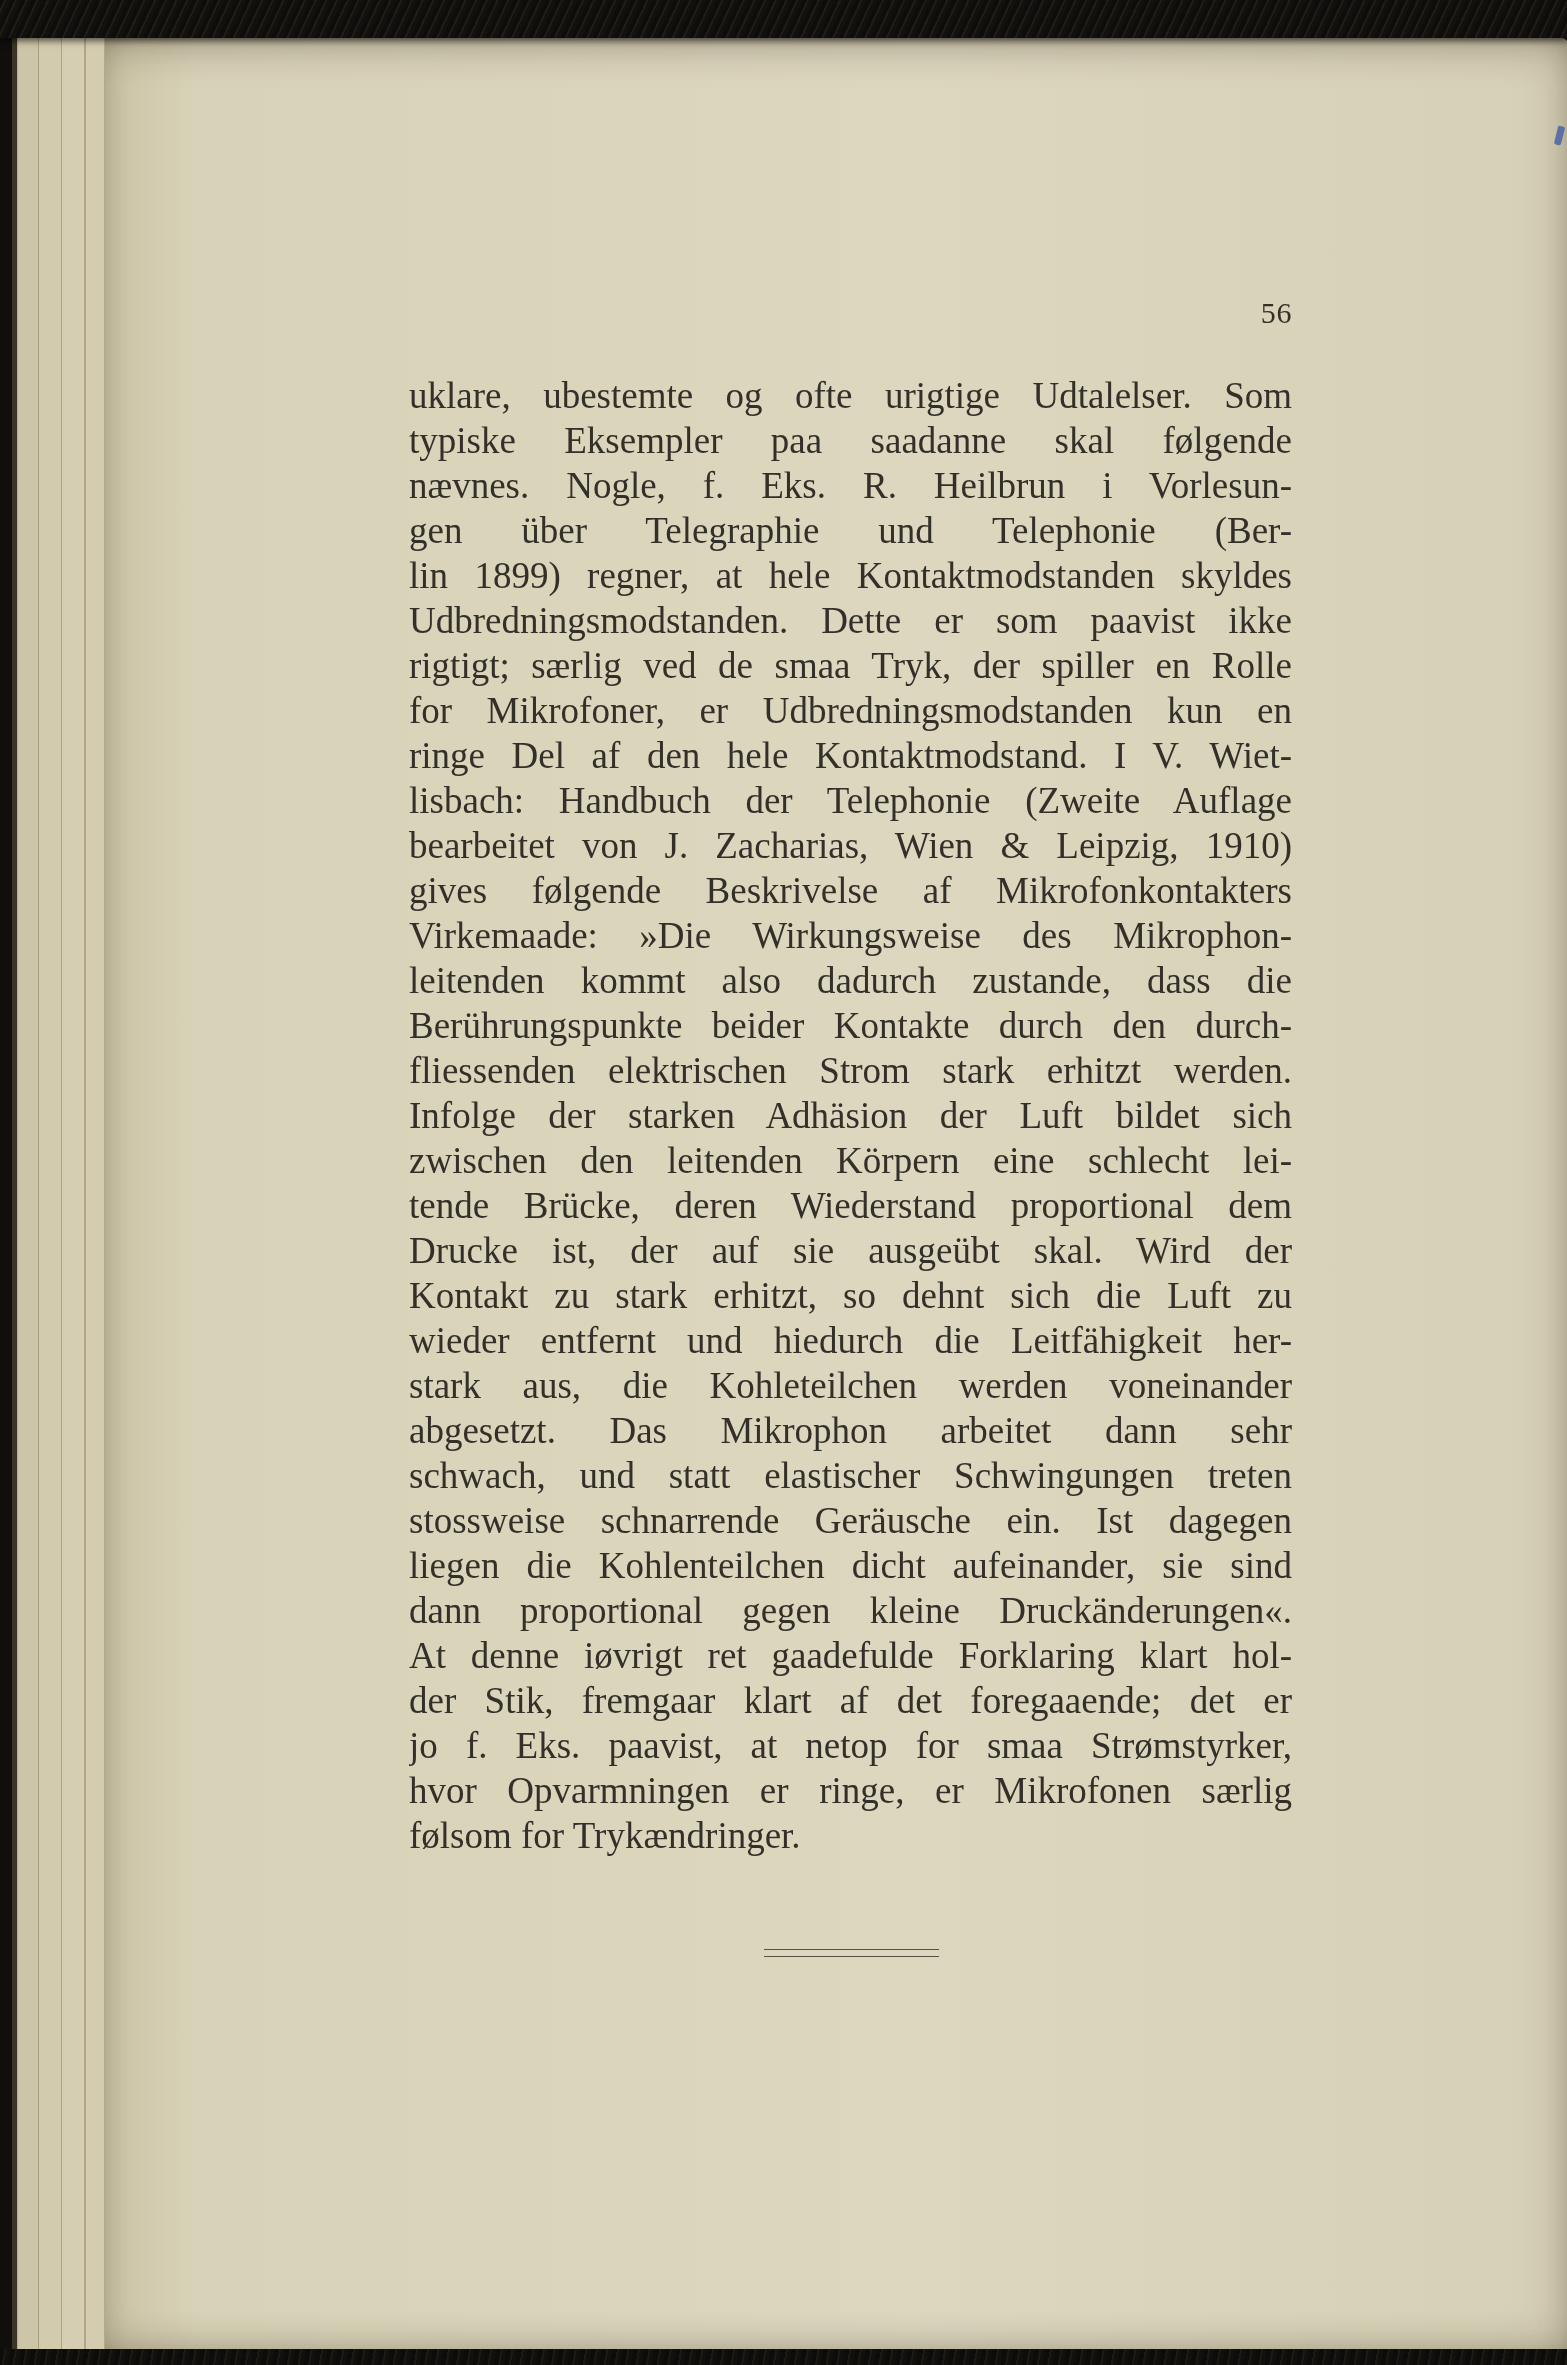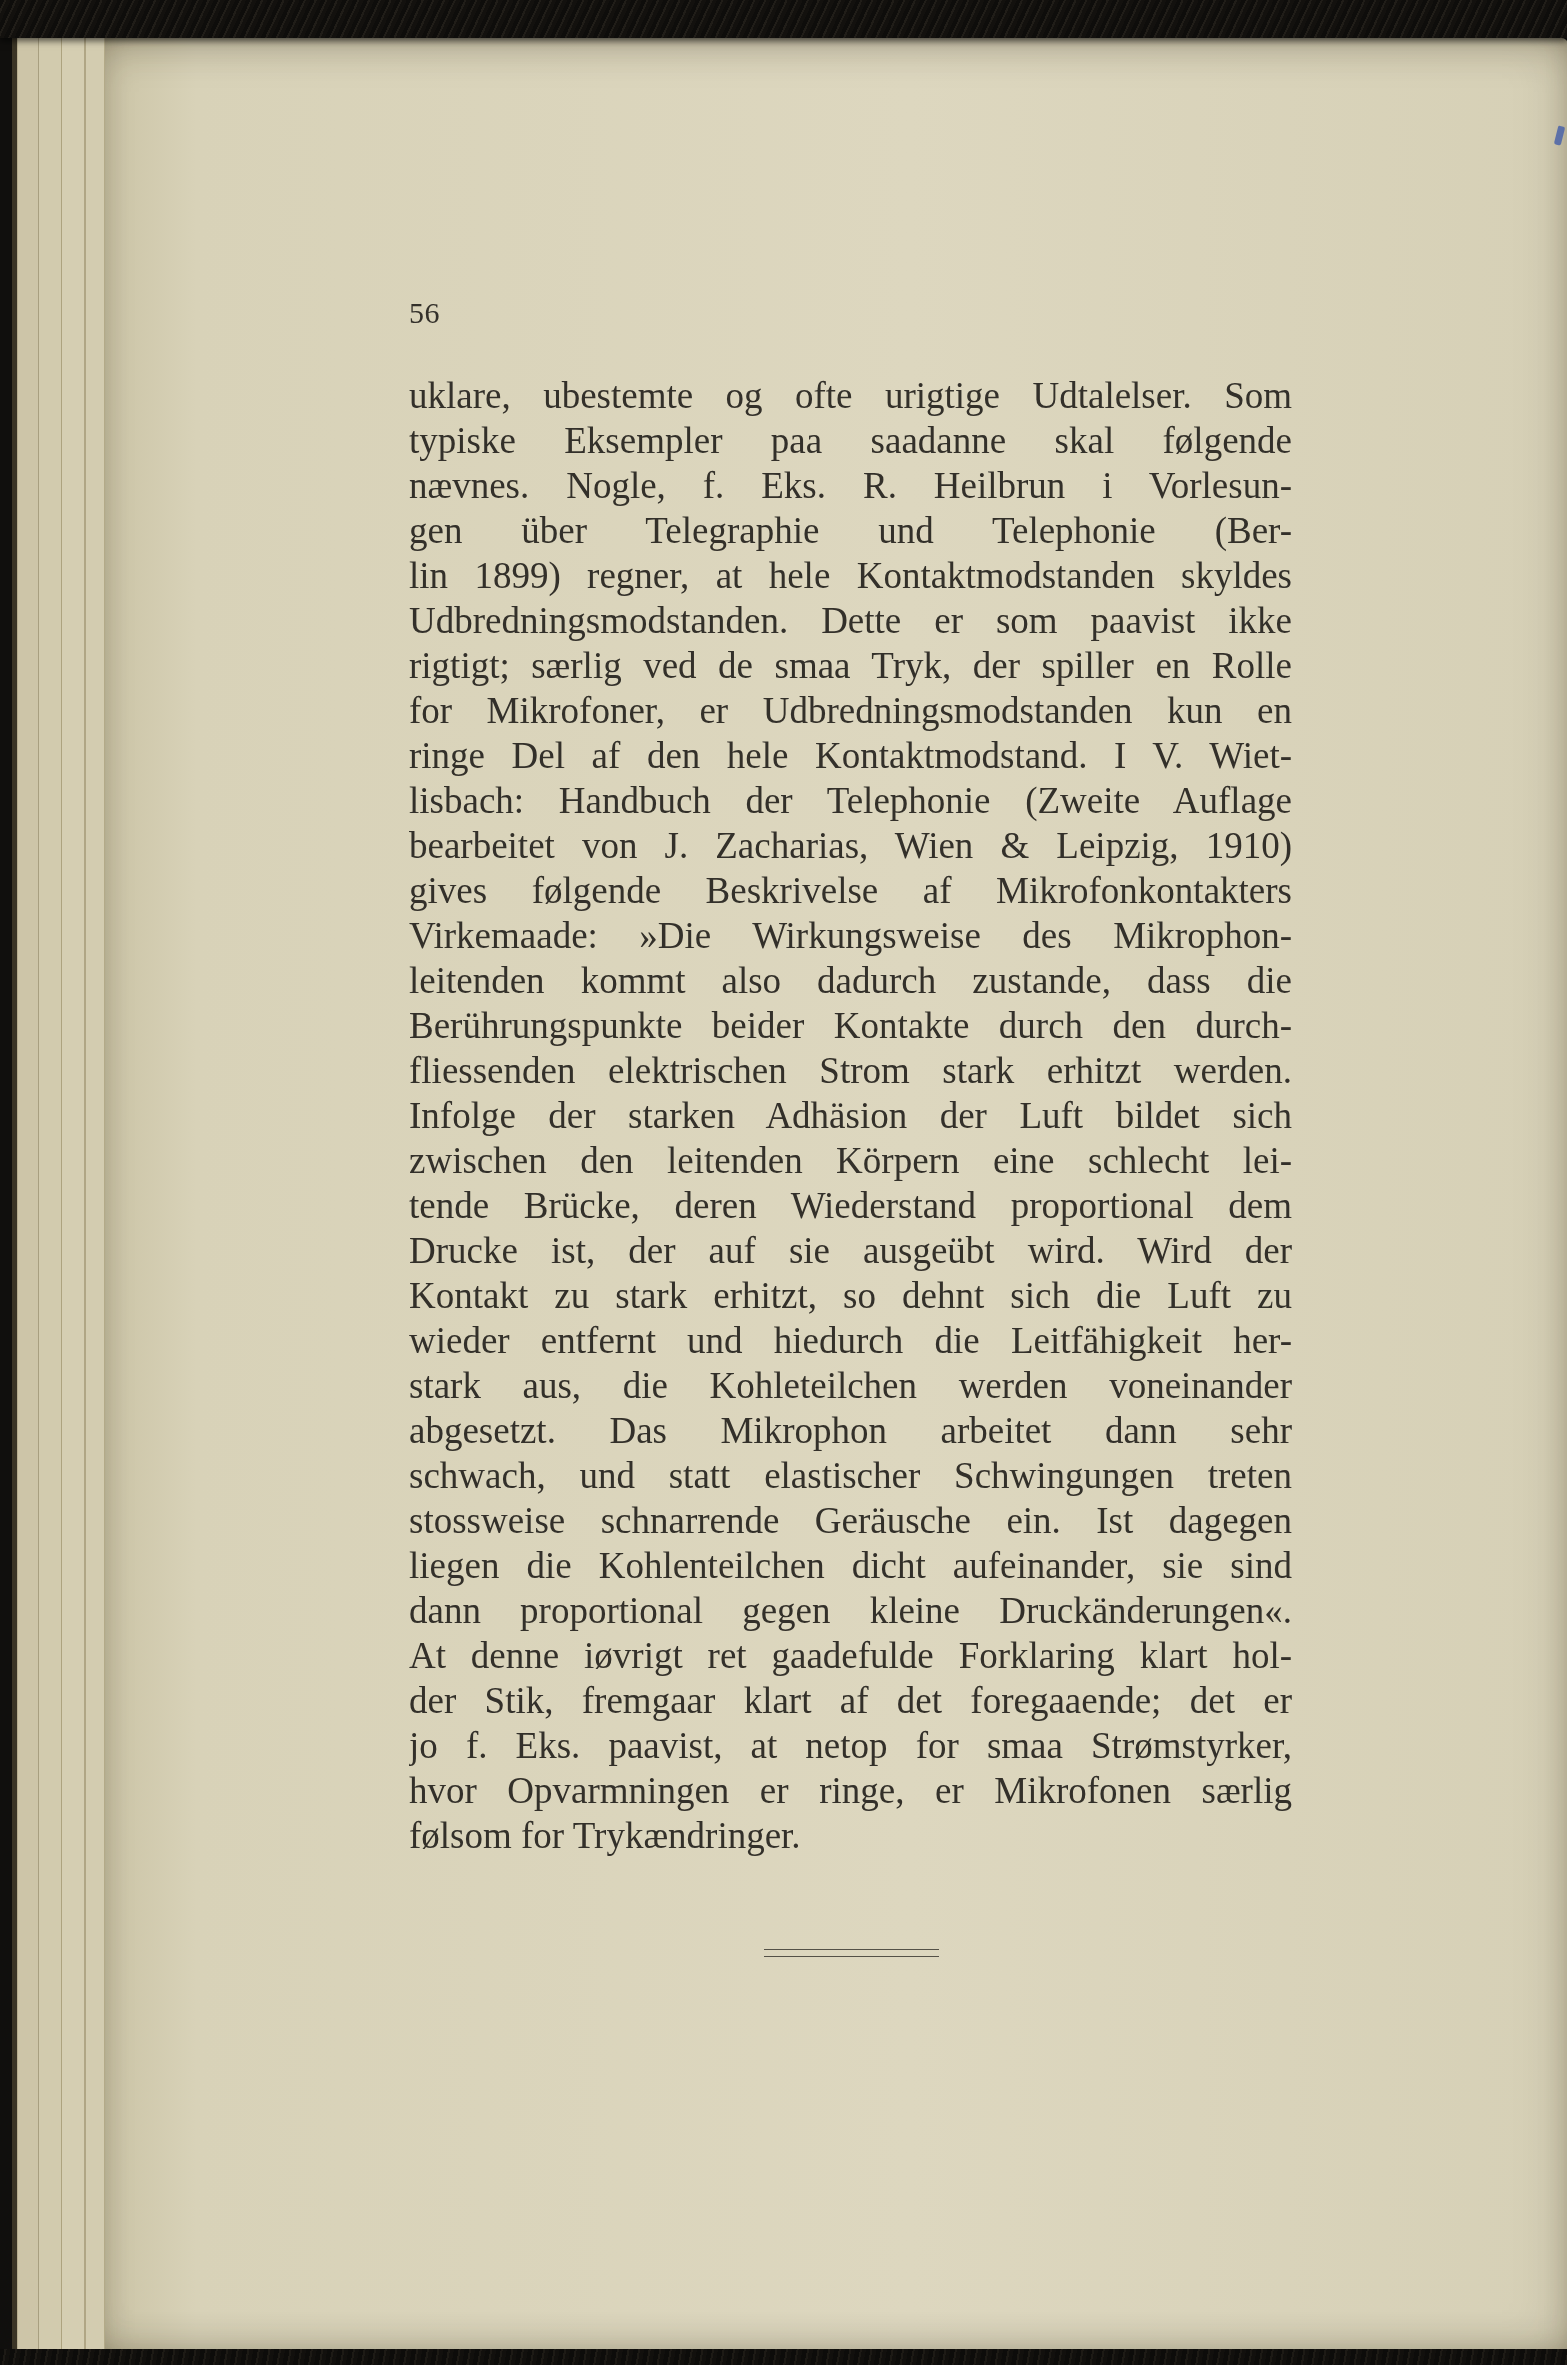--- a/index.html
+++ b/index.html
@@ -80,21 +80,21 @@
     box-shadow:
       inset 0 19.4px 45px -19.4px rgba(42,32,12,.38),
       inset -19.4px 0 71px -39px rgba(42,32,12,.28),
       inset 0 -15.5px 39px -19.4px rgba(42,32,12,.30);
     z-index: 1;
   }
   .page-number {
     position: absolute;
     left: 304px; top: 258px;
     width: 883px;
-    text-align: left;
+    text-align: right;
     font-size: 30px;
     color: var(--ink);
     letter-spacing: 0.6px;
   }
   .body-text {
     position: absolute;
     left: 304px; top: 335px;
     width: 883px;
     color: var(--ink);
     font-size: 37px;
@@ -155,21 +155,21 @@
         <div class="line">lisbach: Handbuch der Telephonie (Zweite Auflage</div>
         <div class="line">bearbeitet von J. Zacharias, Wien &amp; Leipzig, 1910)</div>
         <div class="line">gives følgende Beskrivelse af Mikrofonkontakters</div>
         <div class="line">Virkemaade: »Die Wirkungsweise des Mikrophon-</div>
         <div class="line">leitenden kommt also dadurch zustande, dass die</div>
         <div class="line">Berührungspunkte beider Kontakte durch den durch-</div>
         <div class="line">fliessenden elektrischen Strom stark erhitzt werden.</div>
         <div class="line">Infolge der starken Adhäsion der Luft bildet sich</div>
         <div class="line">zwischen den leitenden Körpern eine schlecht lei-</div>
         <div class="line">tende Brücke, deren Wiederstand proportional dem</div>
-        <div class="line">Drucke ist, der auf sie ausgeübt wird.  Wird der</div>
+        <div class="line">Drucke ist, der auf sie ausgeübt skal.  Wird der</div>
         <div class="line">Kontakt zu stark erhitzt, so dehnt sich die Luft zu</div>
         <div class="line">wieder entfernt und hiedurch die Leitfähigkeit her-</div>
         <div class="line">stark aus, die Kohleteilchen werden voneinander</div>
         <div class="line">abgesetzt.  Das Mikrophon arbeitet dann sehr</div>
         <div class="line">schwach, und statt elastischer Schwingungen treten</div>
         <div class="line">stossweise schnarrende Geräusche ein.  Ist dagegen</div>
         <div class="line">liegen die Kohlenteilchen dicht aufeinander, sie sind</div>
         <div class="line">dann proportional gegen kleine Druckänderungen«.</div>
         <div class="line">At denne iøvrigt ret gaadefulde Forklaring klart hol-</div>
         <div class="line">der Stik, fremgaar klart af det foregaaende; det er</div>

